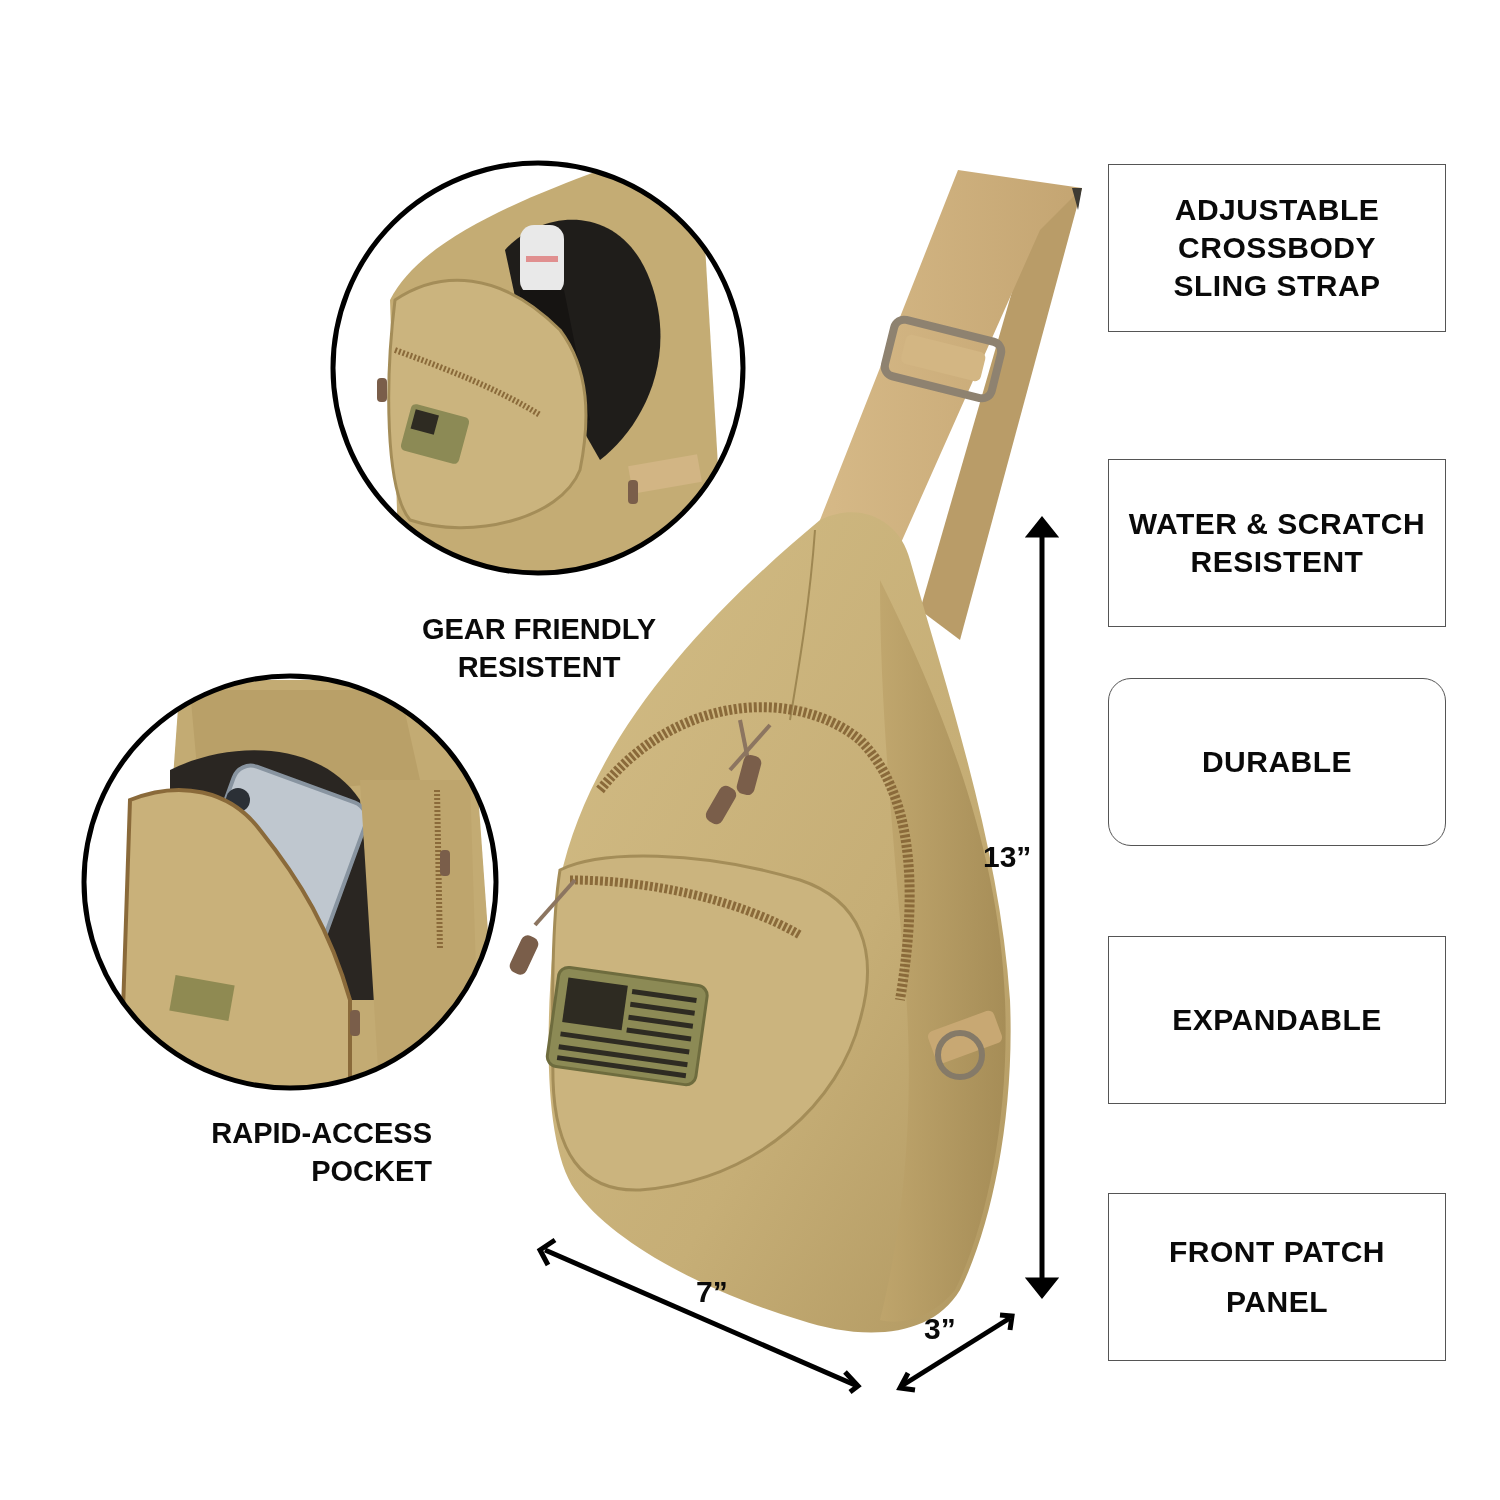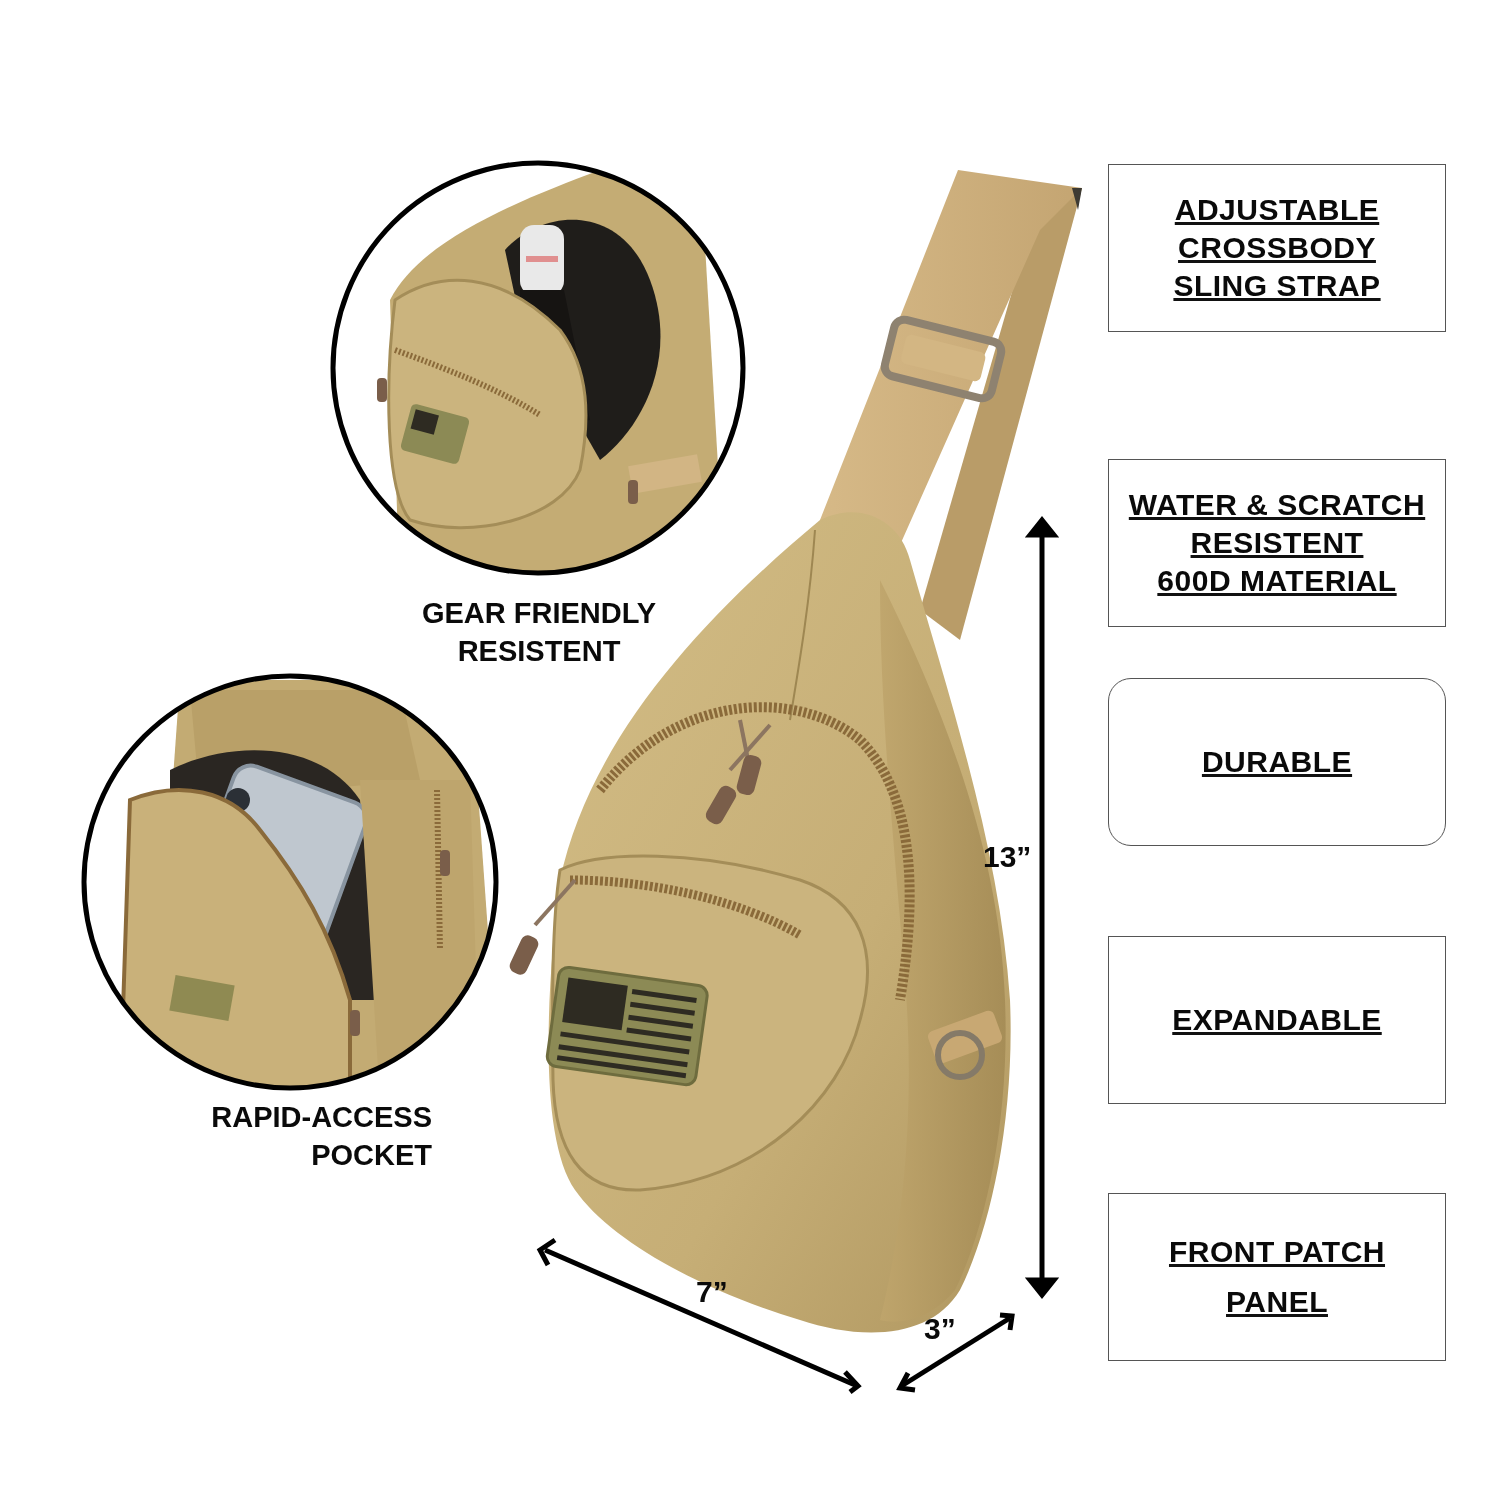--- a/index.html
+++ b/index.html
@@ -3,24 +3,23 @@
 <meta charset="utf-8">
 <style>
   html, body { margin: 0; padding: 0; background: #ffffff; }
   body { width: 1500px; height: 1500px; position: relative; overflow: hidden;
          font-family: "Liberation Sans", "DejaVu Sans", sans-serif; color: #111; }
   .feature-box {
     position: absolute; left: 1108px; width: 338px; height: 168px;
     border: 1.5px solid #555; box-sizing: border-box; background: #fff;
     display: flex; flex-direction: column; align-items: center; justify-content: center;
     text-align: center;
-    text-decoration: underline;
   }
   .feature-line { font-weight: bold; font-size: 30px; line-height: 38px; letter-spacing: 0.5px; color: #0a0a0a; }
-  .caption { position: absolute; text-align: center; font-weight: bold; font-size: 29px; line-height: 38px; color: #0a0a0a; }
+  .caption { position: absolute; text-align: center; font-weight: bold; font-size: 29px; line-height: 38px; color: #0a0a0a; margin-top: 16px; }
   .dim-label { position: absolute; font-weight: bold; font-size: 30px; color: #0a0a0a; }
   svg { position: absolute; overflow: visible; }
 </style>
 </head>
 <body>
 
 <svg width="1500" height="1500" style="left:0;top:0;">
   <defs>
     <linearGradient id="fabricGrad" x1="0" y1="0" x2="1" y2="1">
       <stop offset="0" stop-color="#D3BD86"></stop>
@@ -176,21 +175,20 @@
 <div class="dim-label" style="left:924px; top:1312px;">3”</div>
 
 <div class="feature-box" style="top:164px;">
   <div class="feature-line">ADJUSTABLE</div>
   <div class="feature-line">CROSSBODY</div>
   <div class="feature-line">SLING STRAP</div>
 </div>
 <div class="feature-box" style="top:422px;margin-top:37px;">
   <div class="feature-line">WATER &amp; SCRATCH</div>
   <div class="feature-line">RESISTENT</div>
-  <div class="feature-line">600D MATERIAL</div>
 </div>
 <div class="feature-box" style="top:678px;border-radius:23px;">
   <div class="feature-line">DURABLE</div>
 </div>
 <div class="feature-box" style="top:936px;">
   <div class="feature-line">EXPANDABLE</div>
 </div>
 <div class="feature-box" style="top:1193px;gap:12px;">
   <div class="feature-line">FRONT PATCH</div>
   <div class="feature-line">PANEL</div>

